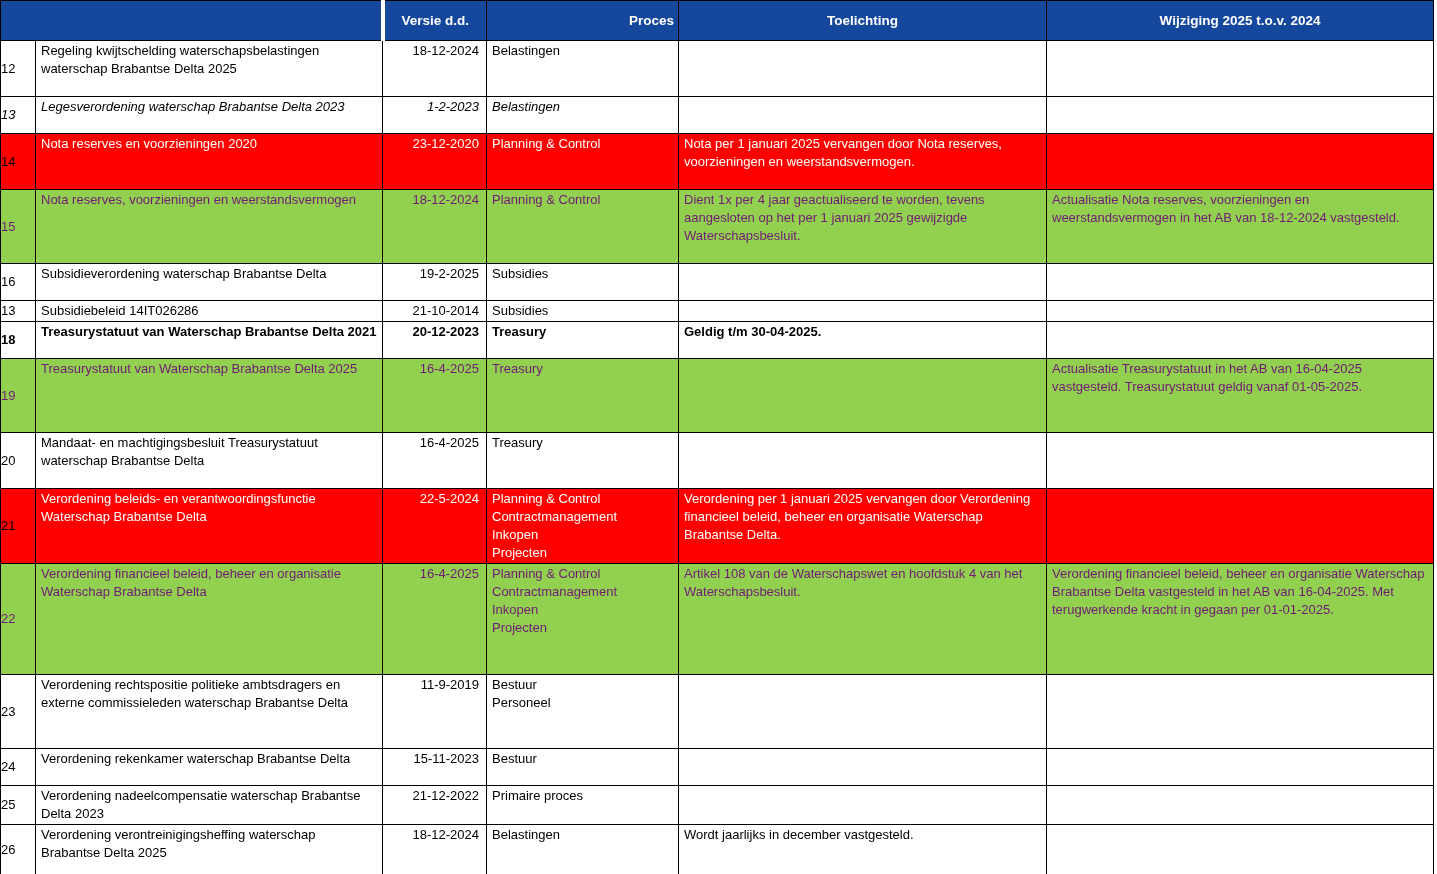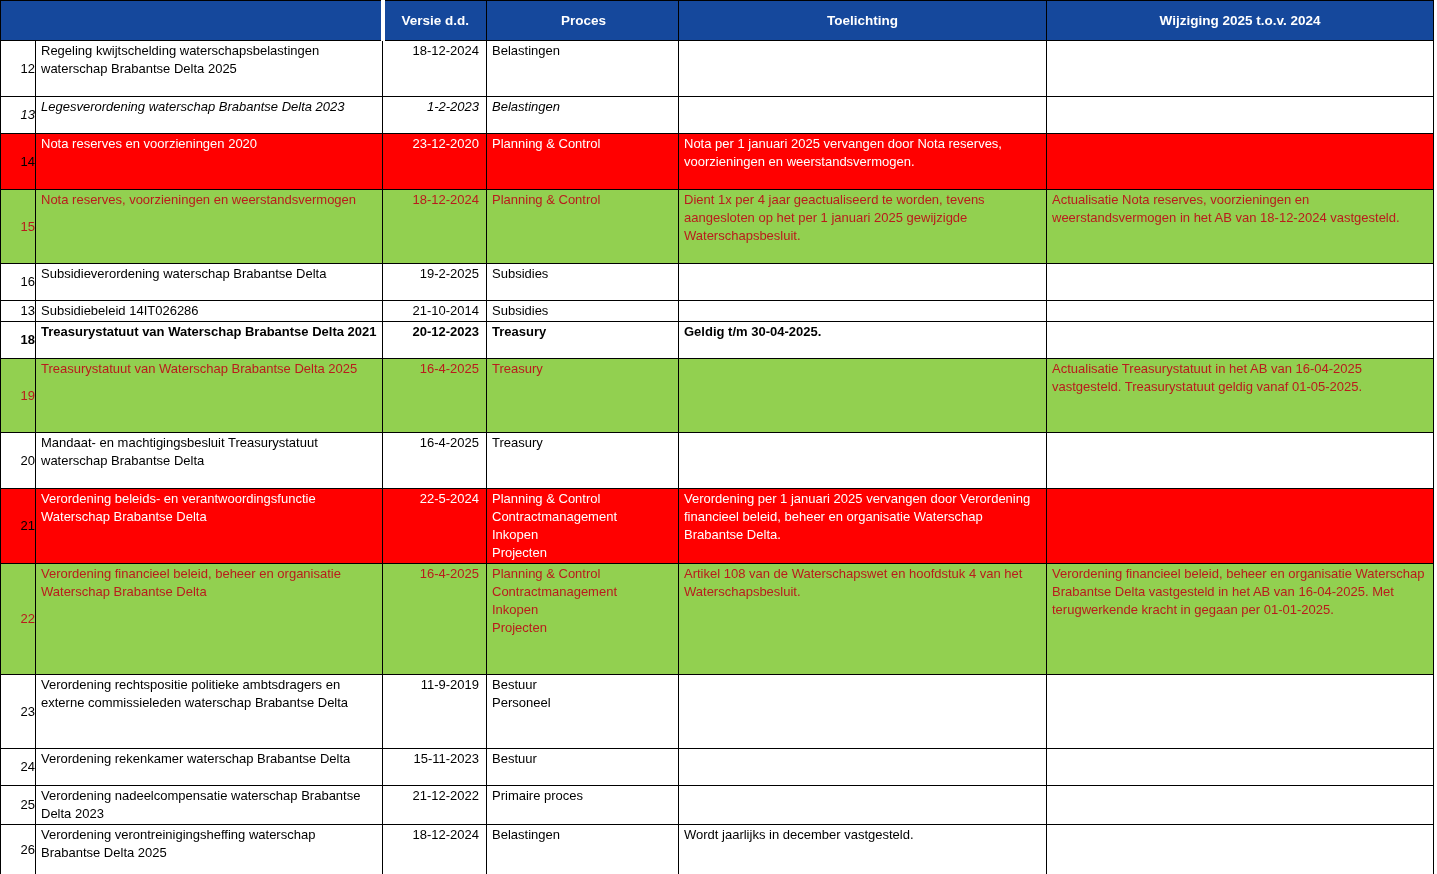--- a/index.html
+++ b/index.html
@@ -38,40 +38,40 @@
   th{
     background:var(--header-bg);
     color:var(--header-text);
     font-weight:bold;
     font-size:13.5px;
     text-align:center;
     vertical-align:middle;
     padding:2px 4px;
   }
   th.h-blank{border-right:4px solid #FFFFFF;}
-  th.h-proces{text-align:center;padding-left:6px;}
+  th.h-proces{text-align:right;padding-left:6px;}
 
   td{
     padding:1px 4px 1px 5px;
     line-height:18px;
     white-space:pre-line;
   }
   td.cell-num{
-    text-align:right;
+    text-align:left;
     vertical-align:middle;
     padding:0;
     white-space:normal;
   }
   td.cell-versie{
     text-align:right;
     padding-right:7px;
   }
   tr.row-red td{background:var(--row-red);color:#FFFFFF;}
   tr.row-red td.cell-num{color:#000000;}
-  tr.row-green td{background:var(--row-green);color:#b91c1c;}
+  tr.row-green td{background:var(--row-green);color:#701a75;}
 </style>
 </head>
 <body>
 
 <table class="register">
   <colgroup>
     <col class="c-num">
       <col class="c-name">
       <col class="c-versie">
     <col class="c-proces">

